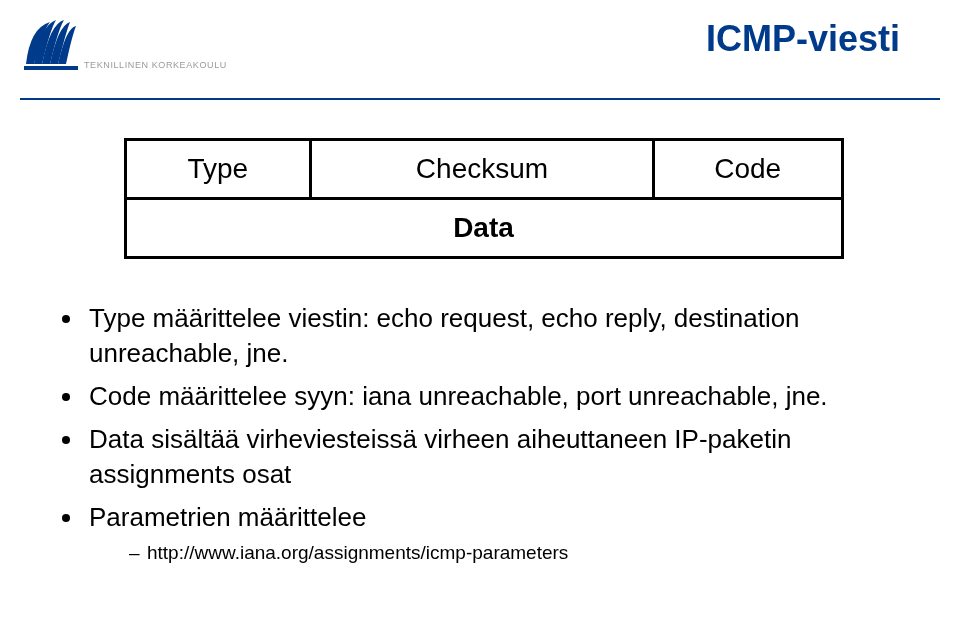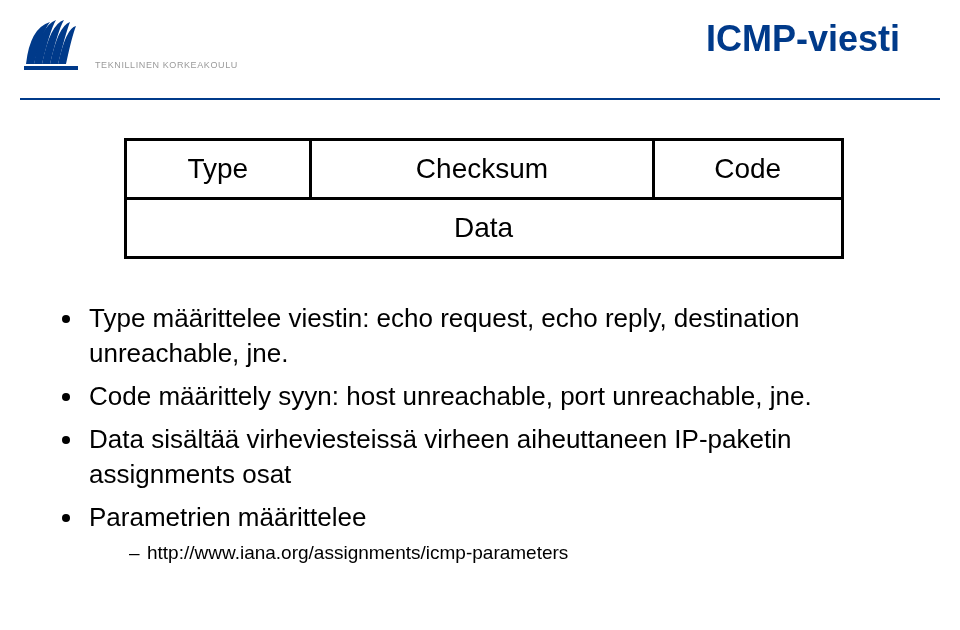--- a/index.html
+++ b/index.html
@@ -1,32 +1,32 @@
 <!DOCTYPE html>
 <html><head>
   <meta charset="utf-8">
   <style>
     * { box-sizing: border-box; margin: 0; padding: 0; }
     html, body { width: 960px; height: 630px; background: #fff; font-family: Arial, Helvetica, sans-serif; color: #000; }
     .slide { width: 960px; height: 630px; position: relative; padding: 0; }
     .header { position: relative; width: 100%; padding: 18px 60px 14px 20px; }
-    .logo-area { display: flex; align-items: flex-end; gap: 11px; }
+    .logo-area { display: flex; align-items: flex-end; gap: 0; }
     .logo { width: 64px; height: 56px; }
     .logo-text { font-size: 9px; letter-spacing: 0.6px; color: #9a9a9a; font-weight: 400; margin-bottom: 4px; }
     .title { position: absolute; right: 60px; top: 18px; font-size: 36px; font-weight: bold; color: #003a8a; }
     .hr { position: absolute; left: 20px; right: 20px; top: 98px; height: 2px; background: #003a8a; }
     .content { position: relative; padding: 50px 60px 0 60px; margin-left: 7px; }
     .packet { width: 720px; margin: 0 auto 42px auto; }
     .packet-row1 { display: flex; width: 100%; border: 3px solid #000; overflow: hidden; }
     .cell { text-align: center; font-size: 28px; padding: 12px 0; border-right: 3px solid #000; }
     .cell:last-child { border-right: none; }
     .c-type { width: 26%; }
     .c-code { width: 26%; }
     .c-check { width: 48%; }
-    .packet-row2 { width: 100%; border: 3px solid #000; border-top: none; text-align: center; font-size: 28px; padding: 12px 0; }
+    .packet-row2 { width: 100%; border: 3px solid #000; border-top: none; text-align: center; font-size: 28px; padding: 12px 0; font-weight: bold; }
     .bullets { font-size: 26px; line-height: 1.35; padding-left: 18px; }
     .bullets > li { list-style: disc; margin-bottom: 8px; padding-left: 4px; }
     .subbullets { padding-left: 40px; margin-top: 4px; }
     .subbullets > li { list-style: none; position: relative; font-size: 19px; margin-bottom: 4px; padding-left: 18px; }
     .subbullets > li::before { content: "–"; position: absolute; left: 0; }
   </style>
 </head>
 <body>
 
 <div class="slide">
@@ -53,21 +53,21 @@
       <div class="packet-row1">
         <div class="cell c-type">Type</div>
         <div class="cell c-check">Checksum</div>
         <div class="cell c-code">Code</div>
       </div>
       <div class="packet-row2">Data</div>
     </div>
 
     <ul class="bullets">
       <li>Type määrittelee viestin: echo request, echo reply, destination unreachable, jne.</li>
-      <li>Code määrittely syyn: host unreachable, port unreachable, jne.</li>
+      <li>Code määrittelee syyn: iana unreachable, port unreachable, jne.</li>
       <li>Data sisältää virheviesteissä virheen aiheuttaneen IP-paketin assignments osat</li>
       <li>
         <span>Parametrien määrittelee</span>
         <ul class="subbullets">
           <li>http://www.iana.org/assignments/icmp-parameters</li>
         </ul>
       </li>
     </ul>
   </div>
 </div>

